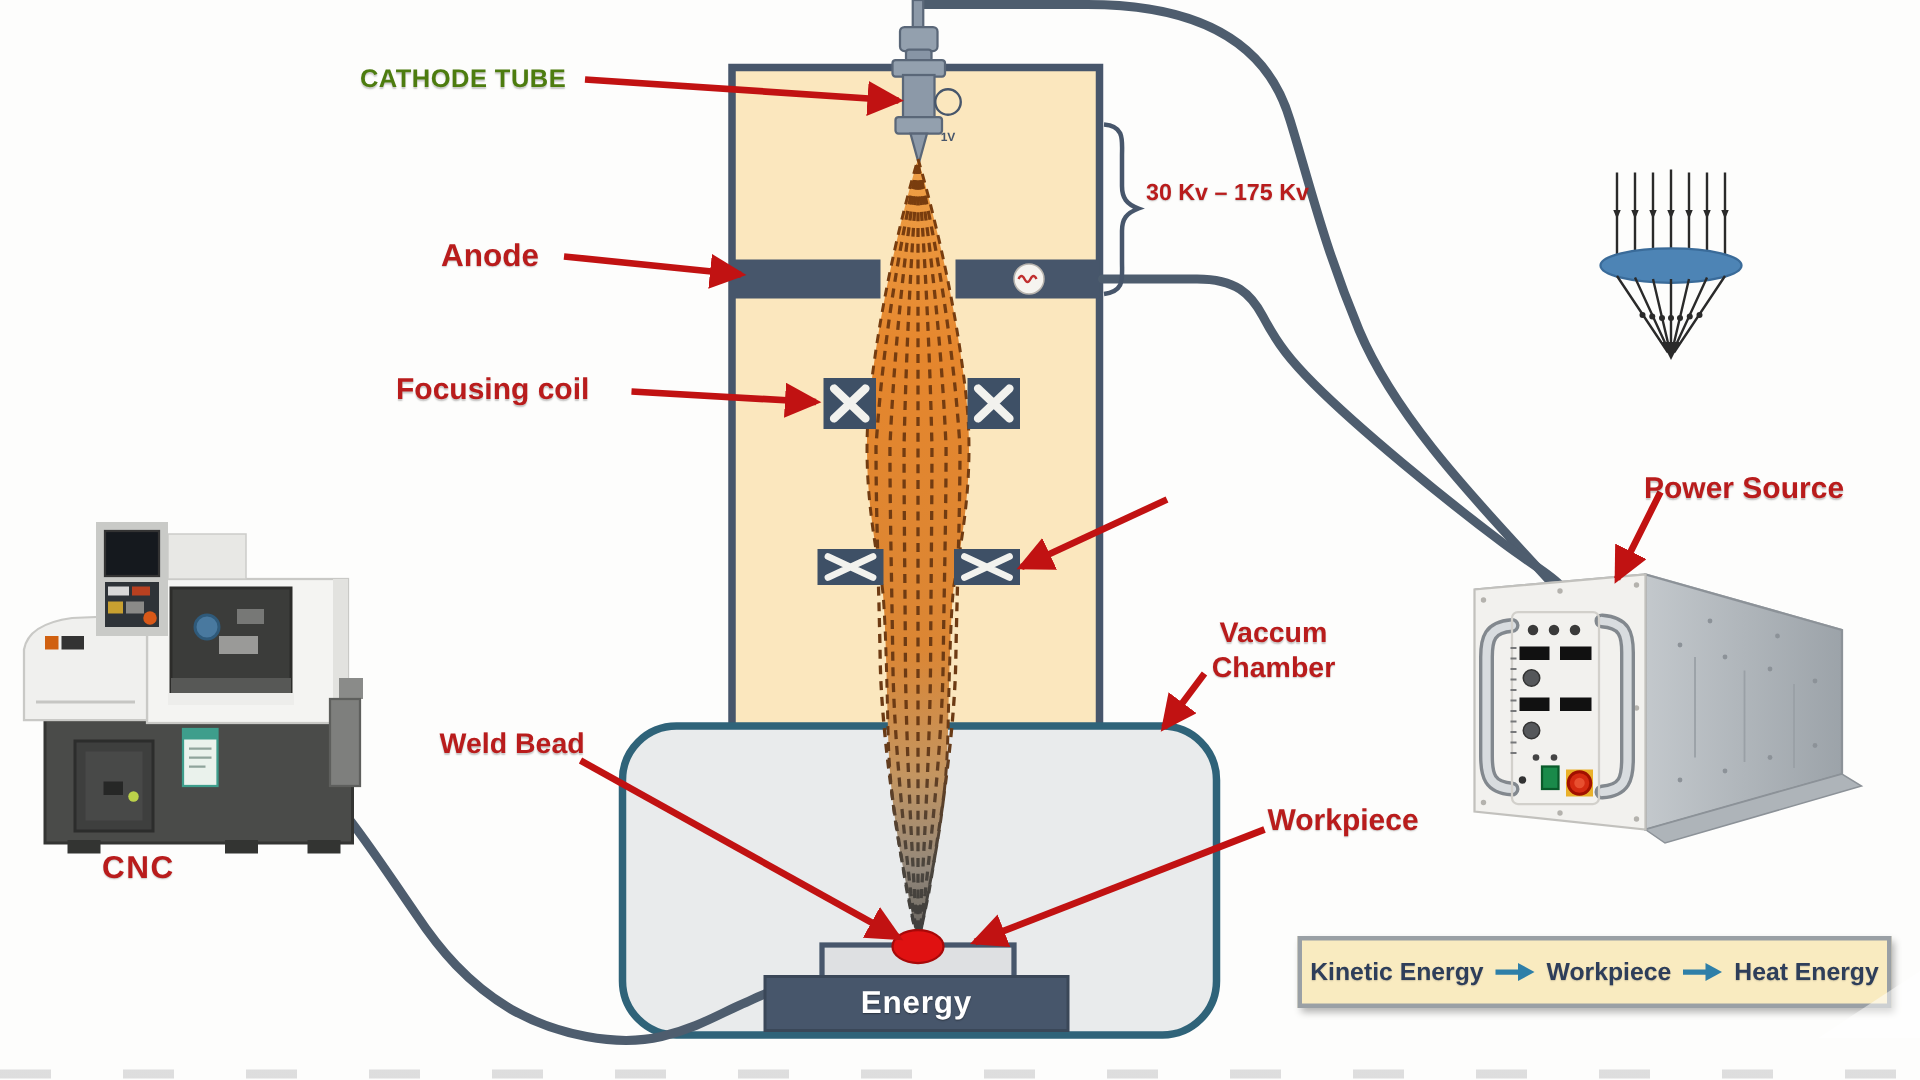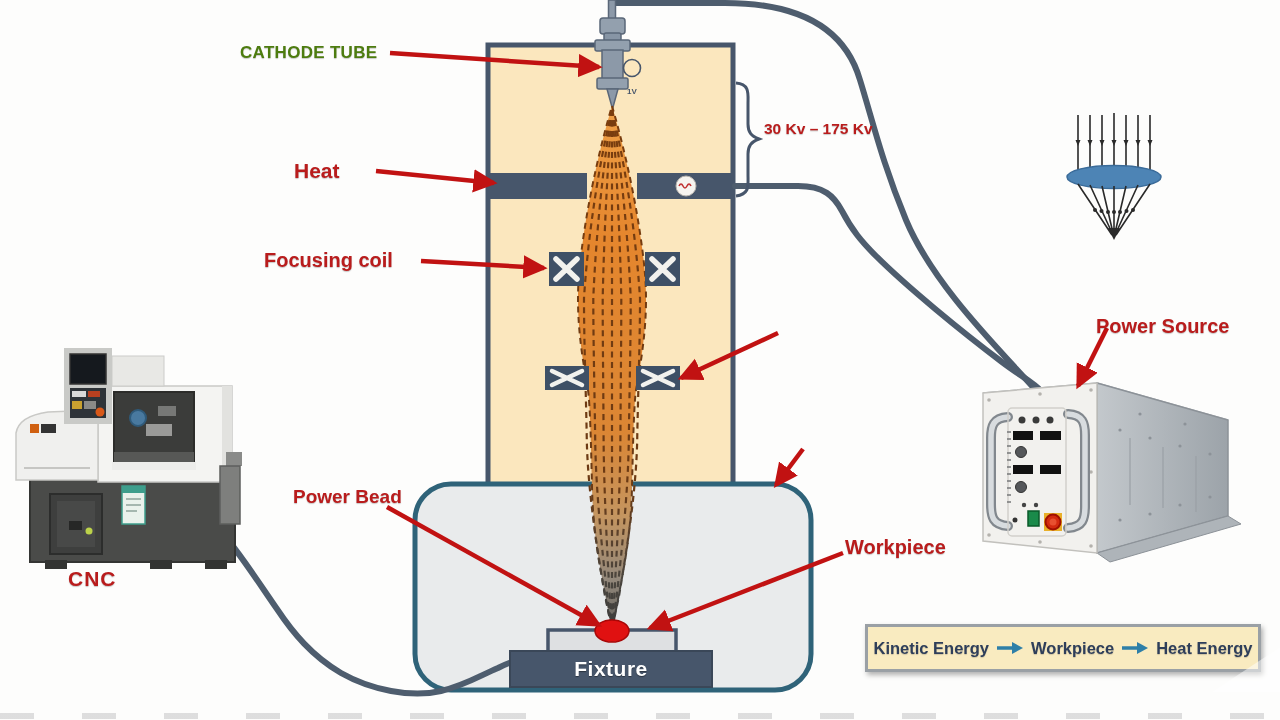--- a/index.html
+++ b/index.html
@@ -271,37 +271,38 @@
     <line x1="778" y1="333" x2="681" y2="378" marker-end="url(#ra)"></line>
     <line x1="803" y1="449" x2="776" y2="485" marker-end="url(#ra)"></line>
     <line x1="387" y1="507" x2="599" y2="625" marker-end="url(#ra)"></line>
     <line x1="843" y1="553" x2="650" y2="628" marker-end="url(#ra)"></line>
     <line x1="1107" y1="328" x2="1078" y2="386" marker-end="url(#ra)"></line>
   </g>
 </svg>
 
 <div class="lbl lbl-green" style="left:240px;top:43px;font-size:17px;letter-spacing:.3px;">CATHODE TUBE</div>
 
-<div class="lbl" style="left:294px;top:159px;font-size:21px;">Heat</div>
+<div class="lbl" style="left:294px;top:159px;font-size:21px;">Anode</div>
 
 <div class="lbl" style="left:264px;top:249px;font-size:20px;">Focusing coil</div>
 
 
-
-<div class="lbl" style="left:293px;top:486px;font-size:19px;">Power Bead</div>
+<div class="lbl center" style="left:786px;top:412px;width:126px;font-size:19px;">Vaccum Chamber</div>
+
+<div class="lbl" style="left:293px;top:486px;font-size:19px;">Weld Bead</div>
 
 <div class="lbl" style="left:845px;top:536px;font-size:20px;">Workpiece</div>
 
 <div class="lbl" style="left:68px;top:567px;font-size:21px;letter-spacing:1px;">CNC</div>
 
 <div class="lbl" style="left:1096px;top:315px;font-size:20px;">Power Source</div>
 
 <div class="lbl" style="left:764px;top:120px;font-size:15.5px;">30 Kv – 175 Kv</div>
 
-<div id="fixture-label">Fixture</div>
+<div id="fixture-label">Energy</div>
 
 <div id="cathode-badge-text">1V</div>
 
 <div id="energy-banner">
   <span class="step">Kinetic Energy</span>
   <svg width="28" height="14" viewBox="0 0 28 14">
     <line x1="1" y1="7" x2="18" y2="7" stroke="#2E7FA8" stroke-width="3.5"></line>
     <path d="M16,1 L27,7 L16,13 Z" fill="#2E7FA8"></path>
   </svg>
   <span class="step">Workpiece</span>

